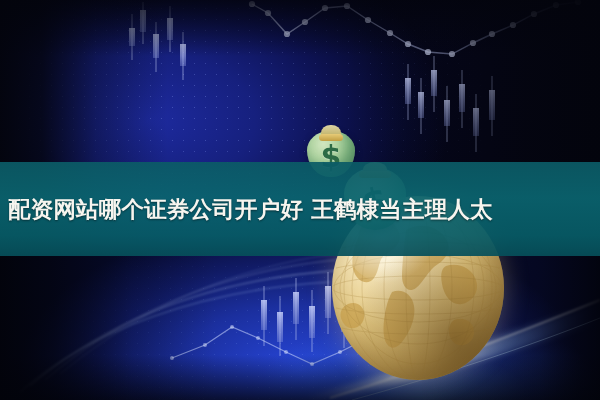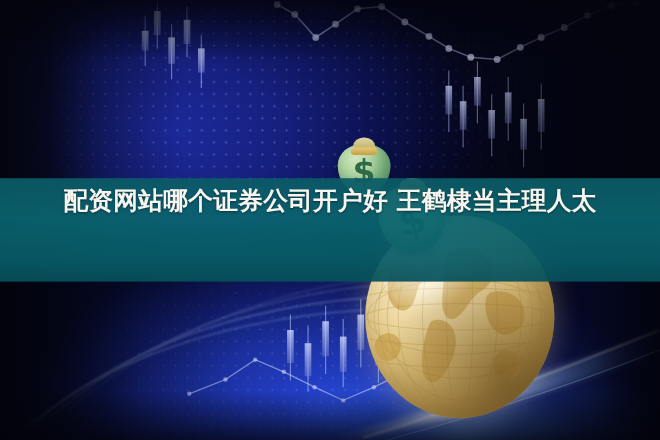--- a/index.html
+++ b/index.html
@@ -69,21 +69,21 @@
   svg.layer{pointer-events:none;}
 
   
   #band{
     position:absolute;left:0;top:162px;width:600px;height:94px;
     background:linear-gradient(180deg,#0b5b66 0%, #0a646f 38%, #075c67 78%, #064f5a 100%);
     opacity:.93;
   }
   #headline{
     position:absolute;left:0;top:162px;width:600px;height:94px;
-    display:flex;justify-content:center;
+    display:flex;flex-direction:column;justify-content:center;
     padding:0 8px;
     gap:28px;
   }
   #headline .ln{
     color:#f7f5ef;
     font-size:22.5px;
     font-weight:bold;
     line-height:42px;
     letter-spacing:.2px;
     white-space:nowrap;

